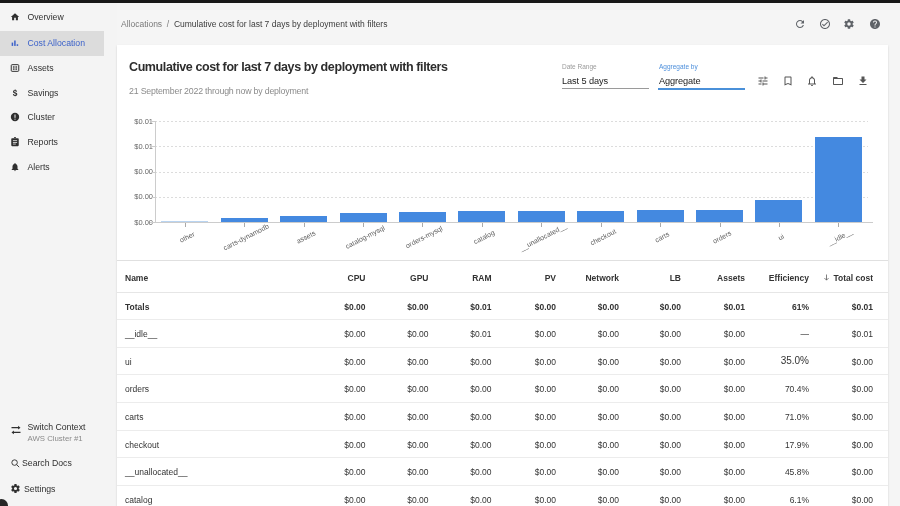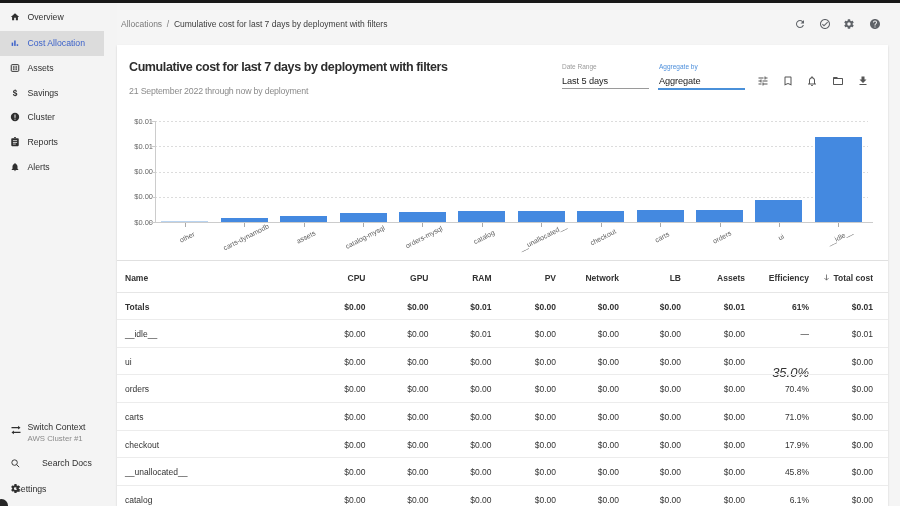--- a/index.html
+++ b/index.html
@@ -72,27 +72,27 @@
     </svg>
   </div>
 <div class="abs" style="left:27.5px;top:422px;font-size:8.7px;color:#2f2f2f;">Switch Context</div>
 <div class="abs" style="left:27.5px;top:434px;font-size:7.8px;color:#8a8a8a;">AWS Cluster #1</div>
 <div class="abs" style="left:10px;top:458px;">
     <svg width="11" height="11" viewBox="0 0 24 24">
       <circle cx="10" cy="10" r="6" fill="none" stroke="#2f2f2f" stroke-width="2"></circle>
       <path stroke="#2f2f2f" stroke-width="2" d="m14.5 14.5 5.5 5.5"></path>
     </svg>
   </div>
-<div class="abs" style="left:42px;top:458px;font-size:8.7px;color:#2f2f2f;">Search Docs</div>
+<div class="abs" style="left:22px;top:458px;font-size:8.7px;color:#2f2f2f;">Search Docs</div>
 <div class="abs" style="left:10px;top:483px;">
     <svg width="11" height="11" viewBox="0 0 24 24">
       <path fill="#2f2f2f" d="M19.14 12.94a7.07 7.07 0 0 0 0-1.88l2.03-1.58a.5.5 0 0 0 .12-.63l-1.92-3.32a.5.5 0 0 0-.6-.22l-2.39.96a7.05 7.05 0 0 0-1.63-.94l-.36-2.54a.5.5 0 0 0-.5-.42h-3.84a.5.5 0 0 0-.5.42l-.36 2.54c-.59.24-1.13.56-1.63.94l-2.39-.96a.5.5 0 0 0-.6.22L2.65 8.85a.5.5 0 0 0 .12.63l2.03 1.58a7.07 7.07 0 0 0 0 1.88l-2.03 1.58a.5.5 0 0 0-.12.63l1.92 3.32c.13.23.39.32.6.22l2.39-.96c.5.38 1.04.7 1.63.94l.36 2.54c.04.24.25.42.5.42h3.84a.5.5 0 0 0 .5-.42l.36-2.54a7.05 7.05 0 0 0 1.63-.94l2.39.96c.22.1.47 0 .6-.22l1.92-3.32a.5.5 0 0 0-.12-.63zM12 15.5A3.5 3.5 0 1 1 12 8.5a3.5 3.5 0 0 1 0 7z"></path>
     </svg>
   </div>
-<div class="abs" style="left:15px;top:483.5px;font-size:8.7px;color:#2f2f2f;">Settings</div>
+<div class="abs" style="left:24px;top:483.5px;font-size:8.7px;color:#2f2f2f;">Settings</div>
 <div class="abs" style="left:-5px;top:499px;width:13px;height:13px;border-radius:7px;background:#262626;"></div>
 <div class="abs" style="left:121px;top:19px;font-size:8.5px;color:#7a7a7a;">Allocations&nbsp; /&nbsp; <span style="color:#3c3c3c;">Cumulative cost for last 7 days by deployment with filters</span></div>
 <div class="abs" style="left:794px;top:18px;">
     <svg width="12" height="12" viewBox="0 0 24 24">
       <path fill="#5f6368" d="M17.65 6.35A7.958 7.958 0 0 0 12 4c-4.42 0-7.99 3.58-8 8s3.57 8 8 8c3.73 0 6.84-2.55 7.73-6h-2.08A5.99 5.99 0 0 1 12 18c-3.31 0-6-2.69-6-6s2.69-6 6-6c1.66 0 3.14.69 4.22 1.78L13 11h7V4l-2.35 2.35z"></path>
     </svg>
   </div>
 <div class="abs" style="left:818.5px;top:18px;">
     <svg width="12" height="12" viewBox="0 0 24 24">
       <path fill="#5f6368" d="M12 2C6.48 2 2 6.48 2 12s4.48 10 10 10 10-4.48 10-10S17.52 2 12 2zm0 18c-4.41 0-8-3.59-8-8s3.59-8 8-8 8 3.59 8 8-3.59 8-8 8zm4.59-12.42L10 14.17l-2.59-2.58L6 13l4 4 8-8z"></path>
@@ -231,21 +231,21 @@
 <div class="abs r" style="left:803.0px;top:329.1px;width:70px;font-size:8.5px;color:#333;">$0.01</div>
 <div class="abs" style="left:117px;top:346.8px;width:771px;height:1px;background:#ececec;"></div>
 <div class="abs" style="left:125px;top:356.7px;font-size:8.5px;color:#333;">ui</div>
 <div class="abs r" style="left:295.5px;top:356.7px;width:70px;font-size:8.5px;color:#333;">$0.00</div>
 <div class="abs r" style="left:358.5px;top:356.7px;width:70px;font-size:8.5px;color:#333;">$0.00</div>
 <div class="abs r" style="left:421.5px;top:356.7px;width:70px;font-size:8.5px;color:#333;">$0.00</div>
 <div class="abs r" style="left:486.0px;top:356.7px;width:70px;font-size:8.5px;color:#333;">$0.00</div>
 <div class="abs r" style="left:549.0px;top:356.7px;width:70px;font-size:8.5px;color:#333;">$0.00</div>
 <div class="abs r" style="left:611.0px;top:356.7px;width:70px;font-size:8.5px;color:#333;">$0.00</div>
 <div class="abs r" style="left:675.0px;top:356.7px;width:70px;font-size:8.5px;color:#333;">$0.00</div>
-<div class="abs r" style="left:739.0px;top:365px;width:70px;font-size:13px;color:#333;font-style:italic;">35.0%</div>
+<div class="abs r" style="left:739.0px;top:355px;width:70px;font-size:10px;color:#333;">35.0%</div>
 <div class="abs r" style="left:803.0px;top:356.7px;width:70px;font-size:8.5px;color:#333;">$0.00</div>
 <div class="abs" style="left:117px;top:374.4px;width:771px;height:1px;background:#ececec;"></div>
 <div class="abs" style="left:125px;top:384.3px;font-size:8.5px;color:#333;">orders</div>
 <div class="abs r" style="left:295.5px;top:384.3px;width:70px;font-size:8.5px;color:#333;">$0.00</div>
 <div class="abs r" style="left:358.5px;top:384.3px;width:70px;font-size:8.5px;color:#333;">$0.00</div>
 <div class="abs r" style="left:421.5px;top:384.3px;width:70px;font-size:8.5px;color:#333;">$0.00</div>
 <div class="abs r" style="left:486.0px;top:384.3px;width:70px;font-size:8.5px;color:#333;">$0.00</div>
 <div class="abs r" style="left:549.0px;top:384.3px;width:70px;font-size:8.5px;color:#333;">$0.00</div>
 <div class="abs r" style="left:611.0px;top:384.3px;width:70px;font-size:8.5px;color:#333;">$0.00</div>
 <div class="abs r" style="left:675.0px;top:384.3px;width:70px;font-size:8.5px;color:#333;">$0.00</div>

